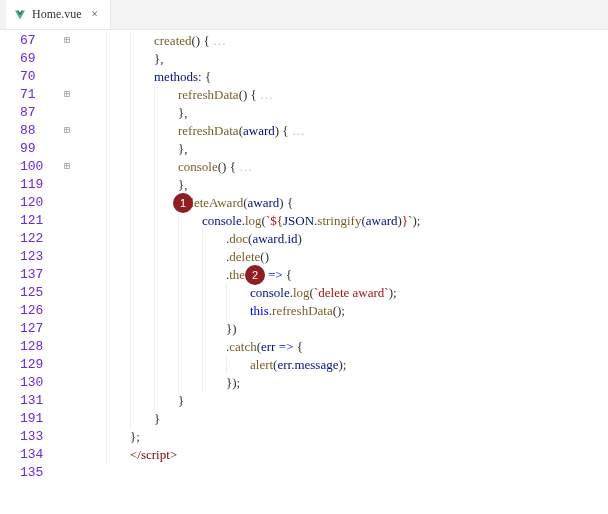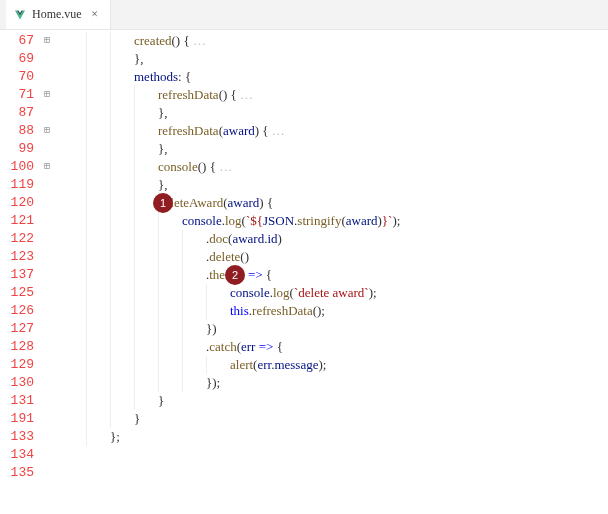--- a/index.html
+++ b/index.html
@@ -5,21 +5,21 @@
   * { box-sizing: border-box; margin: 0; padding: 0; }
   html, body { width: 608px; height: 514px; overflow: hidden; }
   body { font-family: Consolas, "Courier New", monospace; font-size: 13px; background: #ffffff; color: #333; }
 
   .tab-bar { height: 30px; background: #f3f3f3; border-bottom: 1px solid #e7e7e7; display: flex; align-items: stretch; padding-left: 6px; }
   .tab { display: flex; align-items: center; gap: 6px; padding: 0 8px; background: #ffffff; border-right: 1px solid #e7e7e7; font-family: Liberation Serif, serif; font-size: 12px; color: #333333; cursor: pointer; }
   .tab .vue-icon { color: #41b883; font-weight: bold; font-size: 12px; display: inline-flex; align-items: center; }
   .tab .close { color: #555; font-size: 12px; width: 14px; text-align: center; cursor: pointer; }
 
   .editor { display: flex; flex-direction: row; height: calc(514px - 30px); position: relative; }
-  .gutter { width: 38px; text-align: right; color: #ef4444; background: #ffffff; padding-right: 4px; padding-top: 2px; user-select: none; }
+  .gutter { width: 38px; color: #6d28d9; background: #ffffff; padding-right: 4px; padding-top: 2px; user-select: none; margin-left: 20px; }
   .gutter .ln { height: 18px; line-height: 18px; font-size: 13px; }
   .fold-col { width: 18px; padding-top: 2px; }
   .fold-col .fc { height: 18px; line-height: 18px; color: #999; font-size: 10px; text-align: center; cursor: pointer; }
   .glyph-col { width: 6px; background: #ffffff; }
   .code { flex: 1; padding-top: 2px; position: relative; }
   .line { height: 18px; line-height: 18px; white-space: pre; position: relative; font-family: Liberation Serif, serif; }
 
   
   .line > .ig { position: absolute; top: 0; bottom: 0; border-left: 1px solid rgba(128,128,128,0.14); }
 
@@ -129,14 +129,15 @@
       <div class="line"><span class="ig" style="left: 24px;"></span><span class="ig" style="left: 48px;"></span><span class="ig" style="left: 72px;"></span><span class="ig" style="left: 96px;"></span><span class="ig" style="left: 120px;"></span><span style="display: inline-block; width: 144px;"></span><span class="c-pl">.</span><span class="c-fn">then</span><span class="c-pl">(() </span><span class="c-kw">=&gt;</span><span class="c-pl"> {</span></div>
       <div class="line"><span class="ig" style="left: 24px;"></span><span class="ig" style="left: 48px;"></span><span class="ig" style="left: 72px;"></span><span class="ig" style="left: 96px;"></span><span class="ig" style="left: 120px;"></span><span class="ig" style="left: 144px;"></span><span style="display: inline-block; width: 168px;"></span><span class="c-id">console</span><span class="c-pl">.</span><span class="c-fn">log</span><span class="c-pl">(</span><span class="c-str">`delete award`</span><span class="c-pl">);</span></div>
       <div class="line"><span class="ig" style="left: 24px;"></span><span class="ig" style="left: 48px;"></span><span class="ig" style="left: 72px;"></span><span class="ig" style="left: 96px;"></span><span class="ig" style="left: 120px;"></span><span class="ig" style="left: 144px;"></span><span style="display: inline-block; width: 168px;"></span><span class="c-kw">this</span><span class="c-pl">.</span><span class="c-fn">refreshData</span><span class="c-pl">();</span></div>
       <div class="line"><span class="ig" style="left: 24px;"></span><span class="ig" style="left: 48px;"></span><span class="ig" style="left: 72px;"></span><span class="ig" style="left: 96px;"></span><span class="ig" style="left: 120px;"></span><span style="display: inline-block; width: 144px;"></span><span class="c-pl">})</span></div>
       <div class="line"><span class="ig" style="left: 24px;"></span><span class="ig" style="left: 48px;"></span><span class="ig" style="left: 72px;"></span><span class="ig" style="left: 96px;"></span><span class="ig" style="left: 120px;"></span><span style="display: inline-block; width: 144px;"></span><span class="c-pl">.</span><span class="c-fn">catch</span><span class="c-pl">(</span><span class="c-id">err</span><span class="c-pl"> </span><span class="c-kw">=&gt;</span><span class="c-pl"> {</span></div>
       <div class="line"><span class="ig" style="left: 24px;"></span><span class="ig" style="left: 48px;"></span><span class="ig" style="left: 72px;"></span><span class="ig" style="left: 96px;"></span><span class="ig" style="left: 120px;"></span><span class="ig" style="left: 144px;"></span><span style="display: inline-block; width: 168px;"></span><span class="c-fn">alert</span><span class="c-pl">(</span><span class="c-id">err</span><span class="c-pl">.</span><span class="c-id">message</span><span class="c-pl">);</span></div>
       <div class="line"><span class="ig" style="left: 24px;"></span><span class="ig" style="left: 48px;"></span><span class="ig" style="left: 72px;"></span><span class="ig" style="left: 96px;"></span><span class="ig" style="left: 120px;"></span><span style="display: inline-block; width: 144px;"></span><span class="c-pl">});</span></div>
       <div class="line"><span class="ig" style="left: 24px;"></span><span class="ig" style="left: 48px;"></span><span class="ig" style="left: 72px;"></span><span style="display: inline-block; width: 96px;"></span><span class="c-pl">}</span></div>
       <div class="line"><span class="ig" style="left: 24px;"></span><span class="ig" style="left: 48px;"></span><span style="display: inline-block; width: 72px;"></span><span class="c-pl">}</span></div>
       <div class="line"><span class="ig" style="left: 24px;"></span><span style="display: inline-block; width: 48px;"></span><span class="c-pl">};</span></div>
+      <div class="line"><span class="ig" style="left: 24px;"></span><span style="display: inline-block; width: 48px;"></span><span class="c-tag">&lt;/</span><span class="c-tag">script</span><span class="c-tag">&gt;</span></div>
     </div>
 </div>
 
 </body></html>

